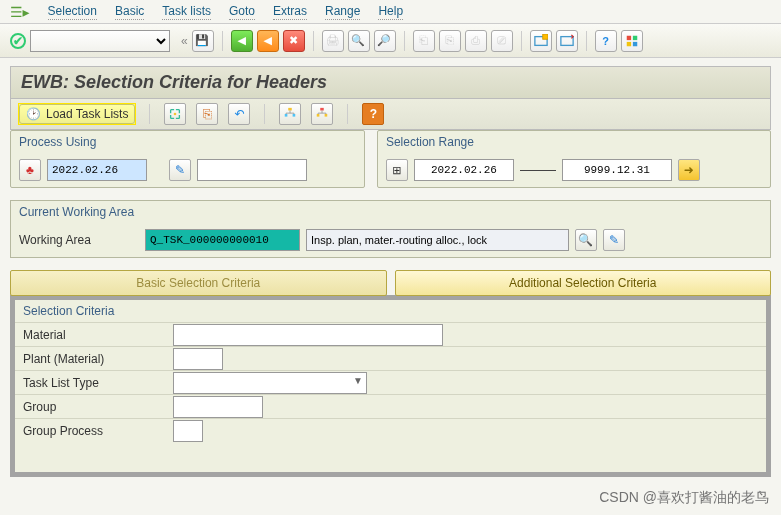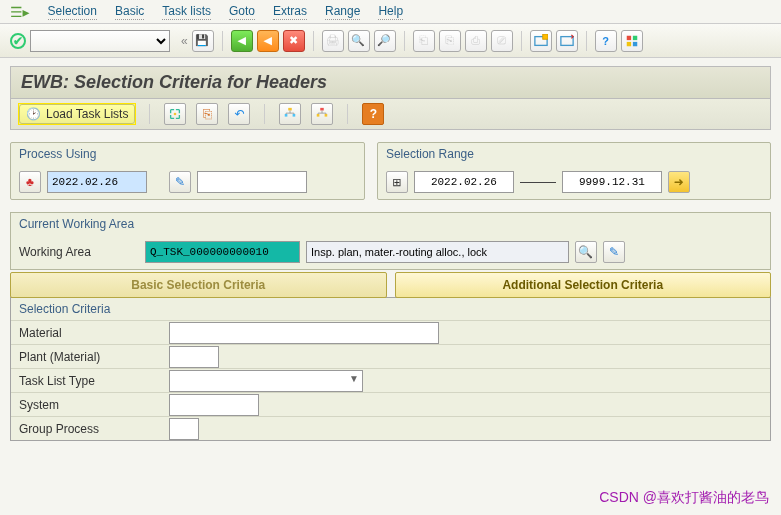--- a/index.html
+++ b/index.html
@@ -14,36 +14,36 @@
   .tb-btn.red { background:linear-gradient(#ff8a7a,#e74c3c); color:#fff;border-color:#b93b2d;}
   .tb-sep { width:1px; height:20px; background:#ccc; margin:0 4px; }
   .square-green{width:16px;height:16px;border:2px solid #2ecc71;border-radius:50%;display:flex;align-items:center;justify-content:center;color:#2ecc71;font-weight:bold;}
   select.blank-dd{width:140px;height:22px;border:1px solid #999;background:linear-gradient(#fff,#f2f2ed);}
   .content{padding:8px 10px;}
   .title{font-size:18px;font-weight:bold;font-style:italic;color:#444;background:linear-gradient(#e6e6d6,#d8dac5);padding:5px 10px;border:1px solid #bbb;}
   .apptoolbar{display:flex;align-items:center;gap:10px;padding:4px 8px;background:linear-gradient(#ecedde,#e2e3d4);border:1px solid #bbb;border-top:0;}
   .apptoolbar .loadbtn{display:flex;align-items:center;gap:5px;border:1px solid #aaa;background:linear-gradient(#fff,#e8e8de);padding:2px 6px;border-radius:3px;position:relative;}
   .hl{position:absolute;left:-2px;top:-2px;right:-2px;bottom:-2px;border:1px solid #ffe600;background:rgba(255,255,0,0.35);pointer-events:none;z-index:-0;}
   .apptoolbar .loadbtn span{position:relative;z-index:1;}
-  .panel-row{display:flex;gap:12px;margin-top:12px;}
+  .panel-row{display:flex;gap:12px;}
   .panel{flex:1;border:1px solid #b5b89f;background:#eef0e0;border-radius:2px;}
   .panel-title{font-size:12px;color:#3b5f86;padding:4px 8px;}
   .panel-body{padding:6px 8px;display:flex;align-items:center;gap:6px;}
   .fld{height:22px;border:1px solid #999;background:#fff;font-family:"Courier New",monospace;font-size:11px;padding:0 4px;}
   .fld.sel{background:#cde6ff;}
   .icon-sq{width:22px;height:22px;border:1px solid #aaa;border-radius:2px;display:inline-flex;align-items:center;justify-content:center;background:linear-gradient(#fff,#e8e8de);font-size:12px;}
   .big-panel{margin-top:12px;border:1px solid #b5b89f;background:#eef0e0;}
-  .tab-row{display:flex;gap:8px;padding:0;margin-top:2px;font-weight:bold;}
+  .tab-row{display:flex;gap:8px;padding:0;margin-top:12px;}
   .tab{flex:1;text-align:center;padding:5px;border:1px solid #b5a642;color:#6b5a00;background:linear-gradient(#fff8d5,#f4e69a);border-radius:2px;font-size:12px;}
   .tab.inactive{background:linear-gradient(#f7f0c7,#ece2a5);color:#9d8d40;}
-  .sc-panel{border:1px solid #a3a3a3;background:#eef0e0;margin-top:-1px;}
+  .sc-panel{border:5px solid #a3a3a3;background:#eef0e0;margin-top:-1px;padding-bottom:30px;}
   .sc-title{color:#3b5f86;padding:4px 8px;}
   .form-row{display:flex;align-items:center;border-top:1px solid #d3d5c3;padding:2px 8px;height:24px;}
   .form-row label{width:150px;}
-  .watermark{position:fixed;bottom:8px;right:12px;color:#a21caf;font-size:14px;}
+  .watermark{position:fixed;bottom:8px;right:12px;color:#737373;font-size:14px;}
   .sm-ic{font-size:11px;}
   .dash{border-top:1px solid #444;width:36px;height:1px;}
   .svg-ic{width:14px;height:14px;}
   .tb-gap{width:3px;}
 </style>
 </head>
 <body>
 
 <div class="menubar">
   <span class="menu-icon">☰▸</span>
@@ -152,21 +152,21 @@
     </div>
 
     <div class="panel">
       <div class="panel-title">Selection Range</div>
       <div class="panel-body">
         <div class="icon-sq">
             <span class="sm-ic">⊞</span>
           </div>
         <input class="fld" style="width: 100px; text-align: center;" value="2022.02.26">
         <div class="dash"></div>
-        <input class="fld" style="width: 100px; text-align: center;" value="9999.12.31">
+        <input class="fld" style="width: 110px; text-align: center;" value="9999.12.31">
         <div class="icon-sq" style="background:linear-gradient(#ffe680,#f4c430);color:#8a6d00;">➜</div>
       </div>
     </div>
   </div>
 
   <div class="big-panel">
     <div class="panel-title">Current Working Area</div>
     <div class="panel-body">
       <label style="width:120px">Working Area</label>
       <input class="fld" style="width: 155px; background: #14b8a6;" readonly="" value="Q_TSK_000000000010">
@@ -192,21 +192,21 @@
       <input class="fld" style="width: 50px;" value="">
     </div>
     <div class="form-row">
       <label>Task List Type</label>
       <div style="position:relative;">
         <input class="fld" style="width: 194px;" value="">
         <span style="position:absolute;right:4px;top:3px;font-size:10px;color:#666;">▼</span>
       </div>
     </div>
     <div class="form-row">
-      <label>System</label>
+      <label>Group</label>
       <input class="fld" style="width: 90px;" value="">
     </div>
     <div class="form-row">
       <label>Group Process</label>
       <input class="fld" style="width: 30px;" value="">
     </div>
   </div>
 </div>
 
 <div class="watermark">CSDN @喜欢打酱油的老鸟</div>

